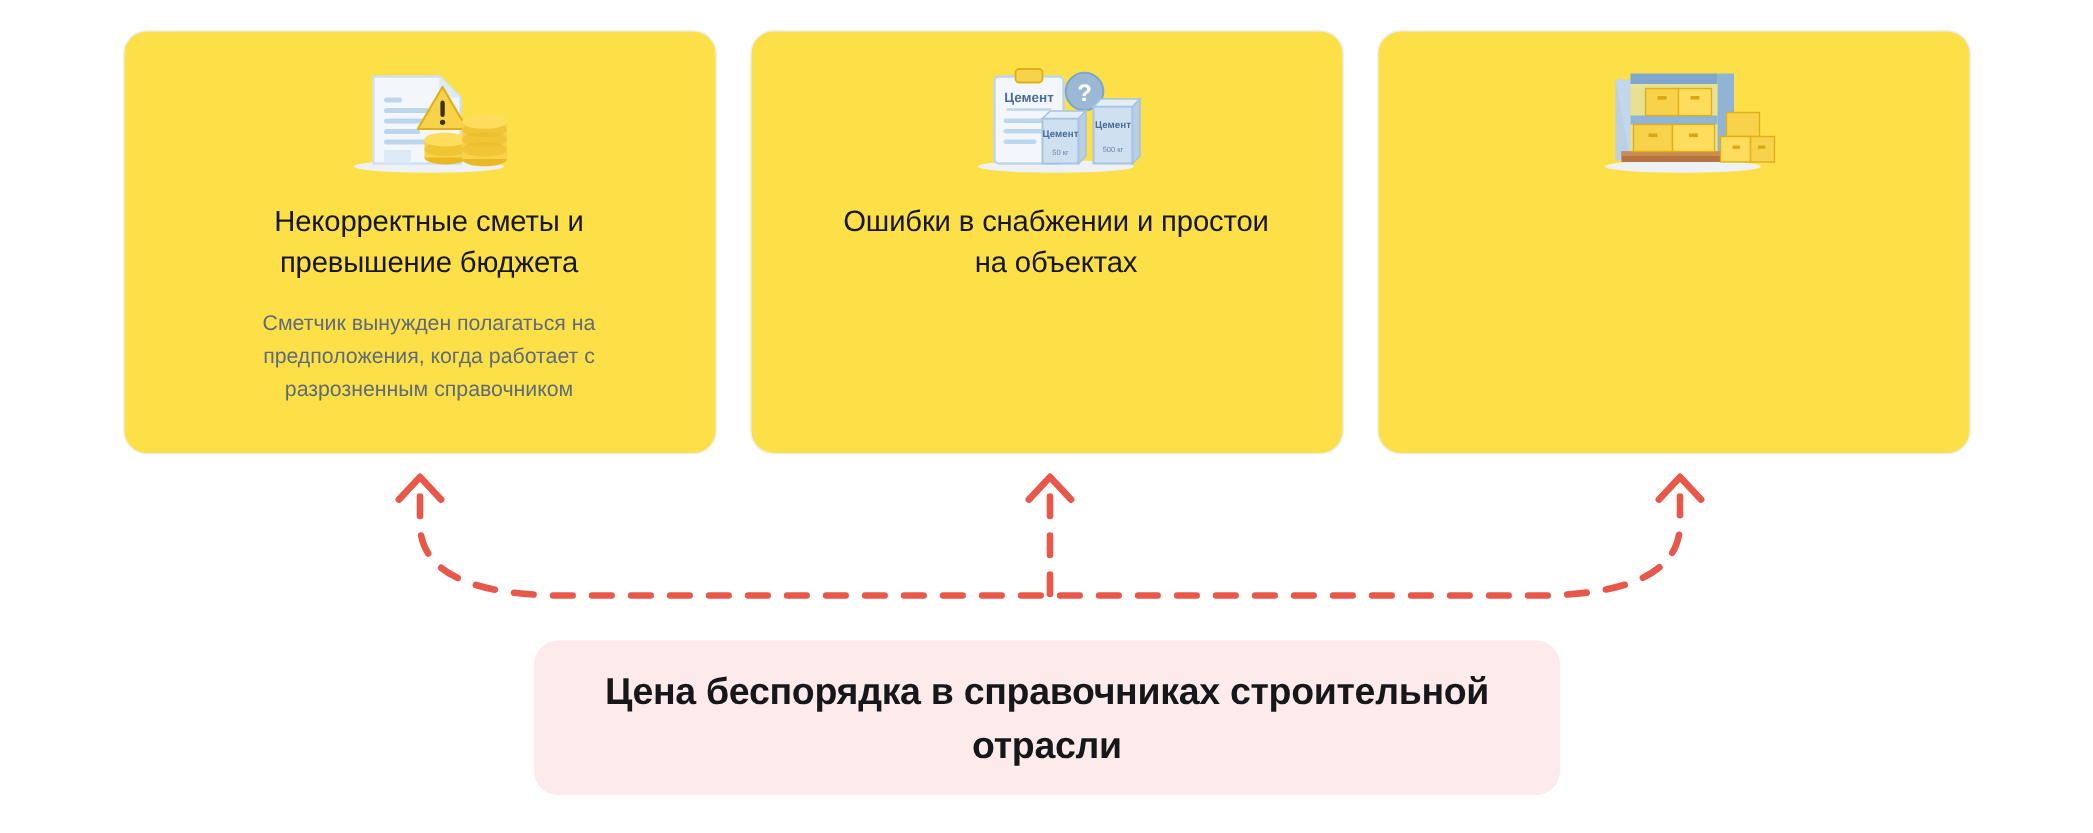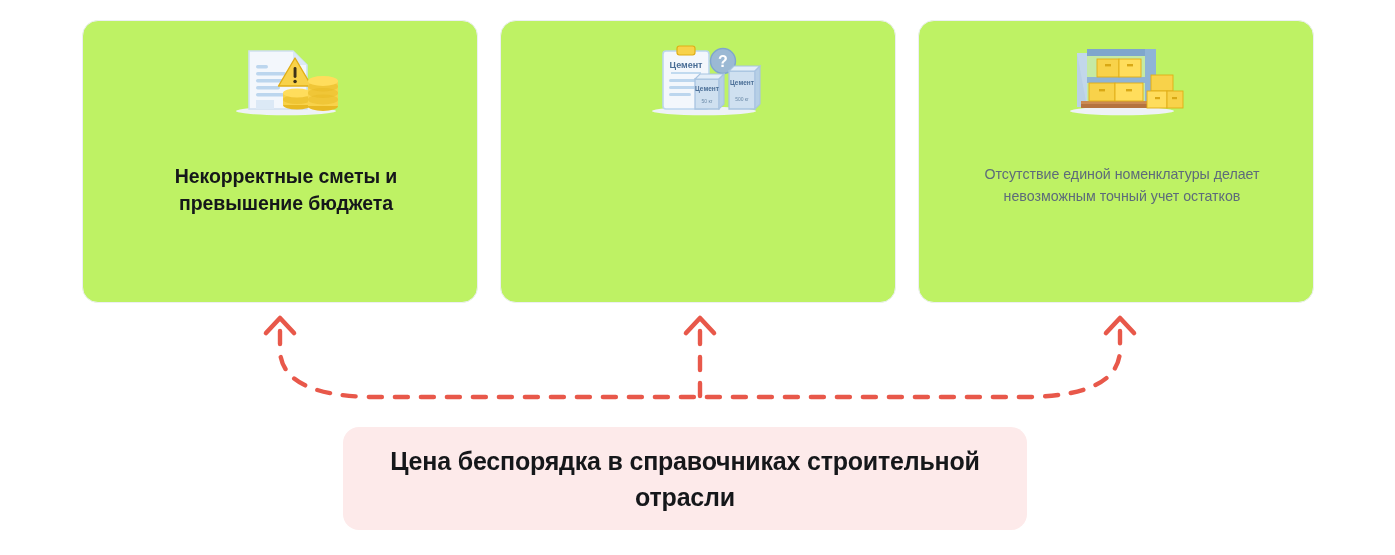--- a/index.html
+++ b/index.html
@@ -25,44 +25,43 @@
     left: 82px;
     top: 20px;
     width: 1232px;
     height: 283px;
     display: flex;
     gap: 22px;
   }
 
   .card {
     flex: 1 1 0;
-    background: #bef264;
+    background: #fde047;
     border: 1px solid #eceff3;
     border-radius: 16px;
     padding: 18px 22px 22px 34px;
     display: flex;
     flex-direction: column;
     align-items: center;
     text-align: center;
-    gap: 28px;
   }
 
   .card-icon {
     width: 130px;
     height: 78px;
     display: flex;
     align-items: flex-end;
     justify-content: center;
     margin-bottom: 18px;
   }
   .card-icon svg { display: block; }
 
   .card-title {
     font-size: 19.5px;
-    font-weight: bold;
+    font-weight: normal;
     line-height: 27px;
     color: #15171a;
     letter-spacing: -0.1px;
     margin-bottom: 16px;
     max-width: 300px;
   }
 
   .card-desc {
     font-size: 14.2px;
     line-height: 22px;
@@ -76,21 +75,21 @@
     left: 250px;
     top: 303px;
     width: 900px;
     height: 110px;
     pointer-events: none;
   }
 
   
   .banner {
     position: absolute;
-    left: 343px;
+    left: 356px;
     top: 427px;
     width: 684px;
     height: 103px;
     background: #fdeaea;
     border-radius: 16px;
     display: flex;
     align-items: center;
     justify-content: center;
     text-align: center;
   }
@@ -142,20 +141,21 @@
             <ellipse cx="100" cy="65" rx="15" ry="4.9" fill="#e8b923"></ellipse>
             <rect x="85" y="40" width="30" height="25" fill="#f8d24a"></rect>
             <ellipse cx="100" cy="58.5" rx="15" ry="4.9" fill="#e8b923" opacity="0.5"></ellipse>
             <ellipse cx="100" cy="52" rx="15" ry="4.9" fill="#e8b923" opacity="0.5"></ellipse>
             <ellipse cx="100" cy="45.5" rx="15" ry="4.9" fill="#e8b923" opacity="0.5"></ellipse>
             <ellipse cx="100" cy="40" rx="15" ry="4.9" fill="#ffdd5c"></ellipse>
           </g>
         </svg>
       </div>
       <div class="card-title">Некорректные сметы и превышение бюджета</div>
+      <div class="card-desc">Сметчик вынужден полагаться на предположения, когда работает с разрозненным справочником</div>
     </div>
 
     <div class="card">
       <div class="card-icon">
         <svg width="126" height="76" viewBox="0 0 126 76" aria-hidden="true">
           <ellipse cx="63" cy="70" rx="52" ry="4.2" fill="#eef2f7"></ellipse>
 
           <rect x="22" y="10" width="46" height="58" rx="3" fill="#f3f7fc" stroke="#bcd6ee" stroke-width="1.6"></rect>
           <rect x="36" y="5" width="18" height="9" rx="2.4" fill="#f8d24a" stroke="#e0ae16" stroke-width="1.2"></rect>
           <text x="45" y="27" font-family="'Liberation Sans',sans-serif" font-size="9" font-weight="bold" fill="#4a6e96" text-anchor="middle">Цемент</text>
@@ -175,20 +175,21 @@
           <text x="66" y="50" font-family="'Liberation Sans',sans-serif" font-size="6.5" font-weight="bold" fill="#4a6e96" text-anchor="middle">Цемент</text>
           <text x="66" y="62" font-family="'Liberation Sans',sans-serif" font-size="5" fill="#6b8aa8" text-anchor="middle">50 кг</text>
 
           <path d="M88 30 h26 v38 h-26 z" fill="#cfe0f0" stroke="#a8c4e0" stroke-width="1.3"></path>
           <path d="M88 30 l5 -5 h26 l-5 5 z" fill="#e3eef8" stroke="#a8c4e0" stroke-width="1.1"></path>
           <path d="M114 30 l5 -5 v38 l-5 5 z" fill="#b6cfe6" stroke="#a8c4e0" stroke-width="1.1"></path>
           <text x="101" y="44" font-family="'Liberation Sans',sans-serif" font-size="6.5" font-weight="bold" fill="#4a6e96" text-anchor="middle">Цемент</text>
           <text x="101" y="60" font-family="'Liberation Sans',sans-serif" font-size="5" fill="#6b8aa8" text-anchor="middle">500 кг</text>
         </svg>
       </div>
+      <div class="card-title">Ошибки в снабжении и простои на объектах</div>
     </div>
 
     <div class="card">
       <div class="card-icon">
         <svg width="126" height="76" viewBox="0 0 126 76" aria-hidden="true">
           <ellipse cx="63" cy="70" rx="52" ry="4.2" fill="#eef2f7"></ellipse>
 
           <rect x="18" y="12" width="10" height="54" fill="#b9d0e6"></rect>
           <rect x="86" y="8" width="11" height="58" fill="#8fb4d6"></rect>
           <path d="M18 12 h10 l58 -4 v58 l-58 0 z" fill="#cfe0f0" opacity="0.45"></path>
@@ -214,21 +215,20 @@
 
           <g>
             <rect x="92" y="34" width="22" height="16" fill="#f8d24a" stroke="#e0ae16" stroke-width="0.9"></rect>
             <rect x="88" y="50" width="20" height="17" fill="#ffdd5c" stroke="#e0ae16" stroke-width="0.9"></rect>
             <rect x="108" y="50" width="16" height="17" fill="#f8d24a" stroke="#e0ae16" stroke-width="0.9"></rect>
             <rect x="96" y="56" width="5" height="2.2" fill="#d9a814"></rect>
             <rect x="113" y="56" width="5" height="2.2" fill="#d9a814"></rect>
           </g>
         </svg>
       </div>
-      <div class="card-desc">Отсутствие единой номенклатуры делает невозможным точный учет остатков</div>
     </div>
 
   </div>
 
   <svg class="connector" viewBox="0 0 900 110" width="900" height="110" aria-hidden="true">
     <g fill="none" stroke="#e8584a" stroke-width="4.4" stroke-linecap="round">
 
       <path d="M30 28 L30 46 Q30 92 120 94 L780 94 Q870 92 870 46 L870 28" stroke-dasharray="13 13"></path>
 
       <path d="M450 28 L450 94" stroke-dasharray="13 13"></path>

